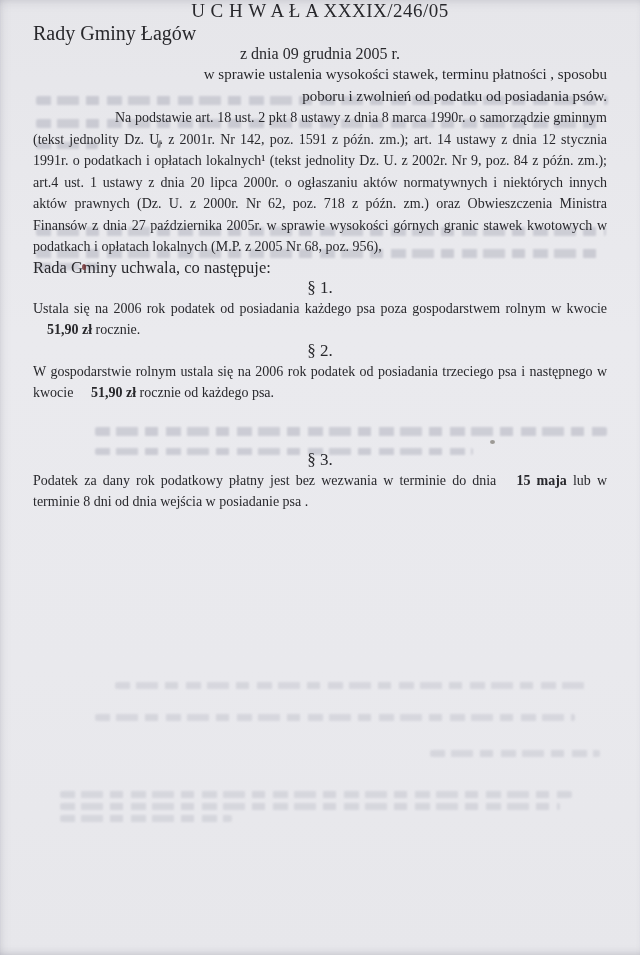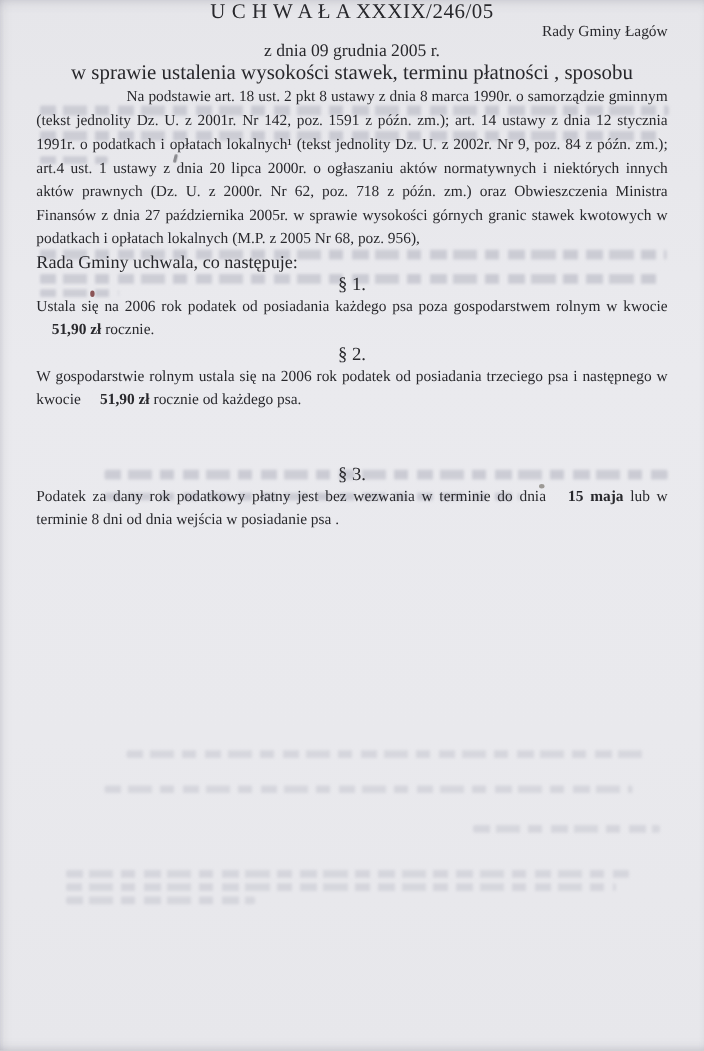--- a/index.html
+++ b/index.html
@@ -42,26 +42,26 @@
   .doc { position: relative; z-index: 1; padding: 0 33px; }
   .doc h1, .doc h2, .doc h3, .doc p { margin: 0; font-weight: normal; }
 
   .title {
     margin-top: 48px;
     text-align: center;
     font-size: 19px;
     font-weight: bold;
     letter-spacing: .5px;
   }
-  .issuer { margin-top: 25px; text-align: right; font-size: 14px; font-weight: bold; }
+  .issuer { margin-top: 25px; text-align: left; font-size: 20px; font-weight: bold; }
   .dateline { margin-top: 14px; text-align: center; font-size: 16px; font-weight: bold; }
   .subject {
     margin-top: 38px;
-    text-align: center;
-    font-size: 19px;
+    text-align: right;
+    font-size: 15px;
     font-weight: bold;
     line-height: 22px;
   }
   .body-text { font-size: 14px; line-height: 21.5px; }
   .legal-basis {
     margin-top: 50px;
     text-align: justify;
     text-indent: 82px;
   }
   .enacting { margin-top: 15px; font-weight: bold; font-size: 16.5px; }
@@ -101,20 +101,21 @@
   <div class="speck speck-red" style="left:82px; top:264px;"></div>
   <div class="speck speck-gray" style="left:490px; top:440px;"></div>
 
   <div class="doc">
     <h1 class="title">U C H W A Ł A  XXXIX/246/05</h1>
     <h2 class="issuer">Rady Gminy  Łagów</h2>
     <h2 class="dateline">z dnia 09 grudnia 2005 r.</h2>
 
     <p class="subject">
       <span>w sprawie ustalenia wysokości stawek, terminu płatności , sposobu</span><br>
+      <span>poboru i zwolnień od   podatku od posiadania psów.</span>
     </p>
 
     <p class="body-text legal-basis">Na podstawie art. 18 ust. 2 pkt 8 ustawy z dnia 8 marca 1990r. o samorządzie gminnym (tekst jednolity Dz. U. z 2001r. Nr 142, poz. 1591 z późn. zm.); art. 14  ustawy z dnia 12 stycznia 1991r. o podatkach i opłatach lokalnych¹ (tekst jednolity Dz. U. z 2002r.  Nr 9, poz. 84 z późn. zm.); art.4 ust. 1 ustawy z dnia 20 lipca 2000r. o ogłaszaniu aktów normatywnych i niektórych innych aktów prawnych (Dz. U. z 2000r. Nr 62, poz. 718 z późn. zm.)  oraz Obwieszczenia Ministra Finansów z dnia 27 października 2005r. w sprawie wysokości górnych granic stawek kwotowych w podatkach i opłatach lokalnych (M.P. z 2005 Nr  68, poz. 956),</p>
 
     <p class="enacting">Rada Gminy uchwala, co następuje:</p>
 
     <h3 class="para-head">§ 1.</h3>
     <p class="body-text para-body"><span>Ustala się na 2006 rok podatek od posiadania każdego psa poza gospodarstwem rolnym w kwocie  </span><span class="seg-bold">51,90 zł</span><span> rocznie.</span></p>
 
     <h3 class="para-head">§ 2.</h3>

